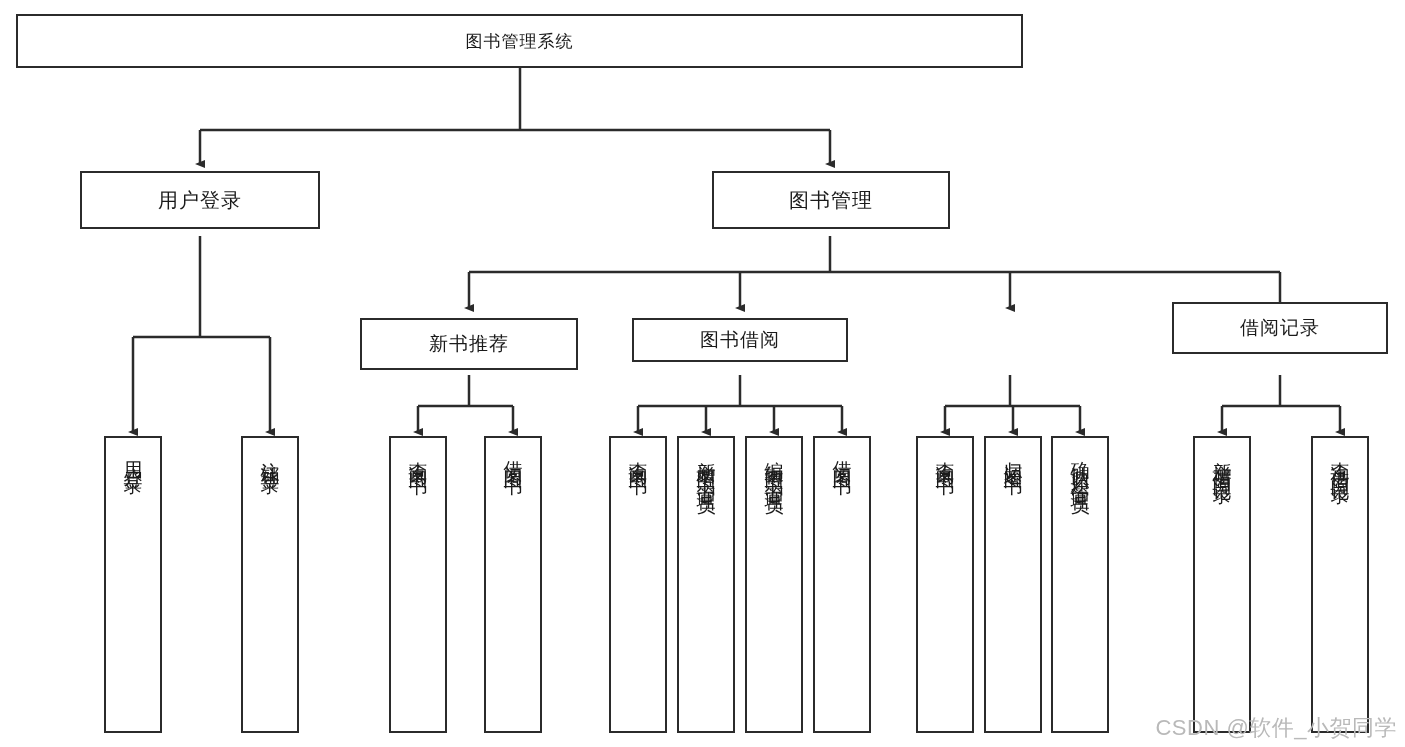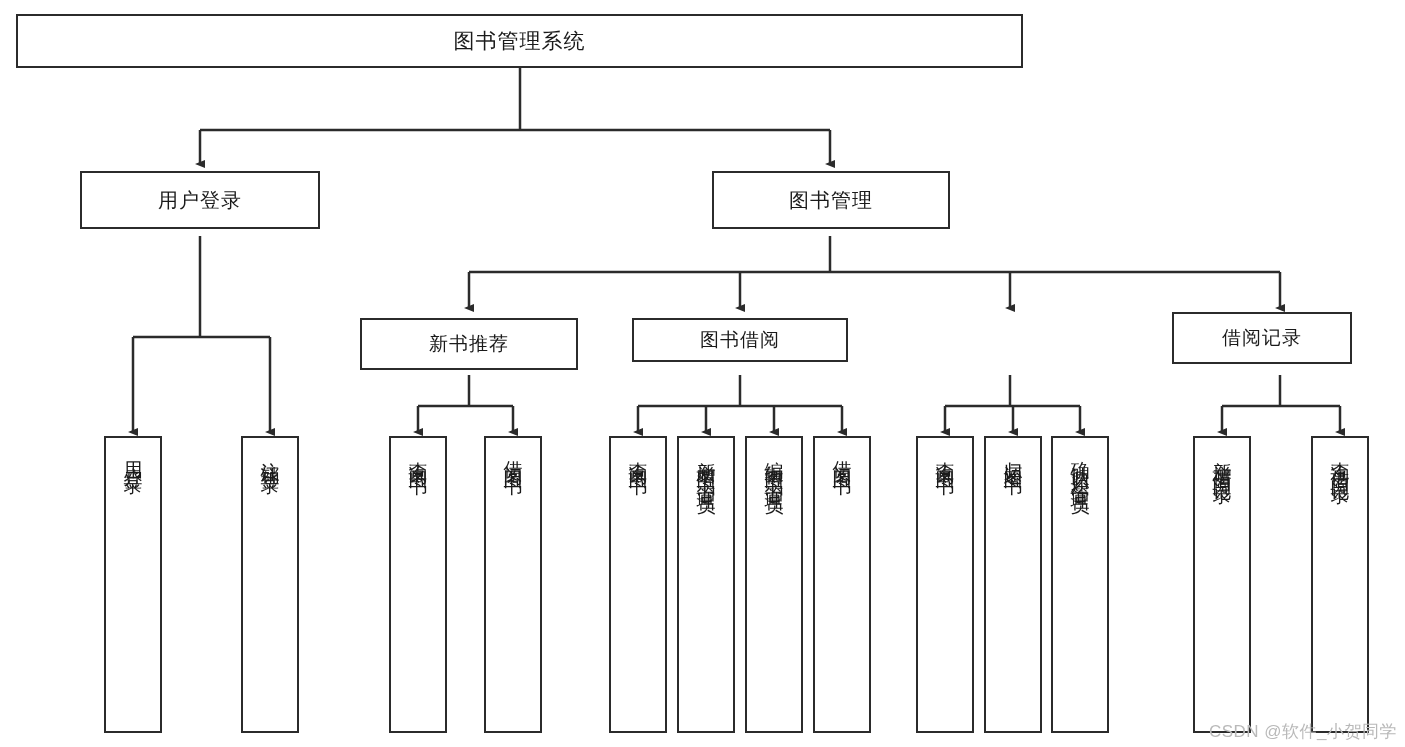--- a/index.html
+++ b/index.html
@@ -26,21 +26,21 @@
     box-sizing:border-box;
     background:#ffffff;
     border:2px solid #2b2b2b;
     display:flex;
     align-items:center;
     justify-content:center;
     text-align:center;
     color:#1a1a1a;
     z-index:2;
   }
-  .node.root{ font-size:21px; letter-spacing:1px; }
+  .node.root{ font-size:17px; letter-spacing:1px; }
   .node.lvl2{ font-size:20px; letter-spacing:1px; }
   .node.lvl3{ font-size:19px; letter-spacing:1px;font-family:Liberation Mono, monospace; }
   .node.leaf{
     font-size:19px;
     align-items:flex-start;
     justify-content:center;
     padding-top:8px;
   }
   .vtext{
     writing-mode:vertical-rl;
@@ -48,21 +48,21 @@
     -webkit-writing-mode:vertical-rl;
     line-height:1.05;
     letter-spacing:5px;
     white-space:nowrap;
     display:block;
   }
   .watermark{
     position:absolute;
     right:8px;
     bottom:4px;
-    font-size:17px;
+    font-size:22px;
     color:#b9b9b9;
     z-index:5;
     white-space:nowrap;
     letter-spacing:0.5px;
   }
 </style>
 </head>
 <body>
 
 <div id="canvas">
@@ -127,21 +127,21 @@
   <div class="node lvl2" style="left:712px;top:171px;width:238px;height:58px;">
     <span>图书管理</span>
   </div>
 
   <div class="node lvl3" style="left:360px;top:318px;width:218px;height:52px;">
     <span>新书推荐</span>
   </div>
   <div class="node lvl3" style="left:632px;top:318px;width:216px;height:44px;">
     <span>图书借阅</span>
   </div>
-  <div class="node lvl3" style="left:1172px;top:312px;width:180px;height:52px;">
+  <div class="node lvl3" style="left:1172px;top:302px;width:216px;height:52px;">
     <span>借阅记录</span>
   </div>
 
   <div class="node leaf" style="left:104px;top:436px;width:58px;height:297px;">
     <span class="vtext">用户登录</span>
   </div>
   <div class="node leaf" style="left:241px;top:436px;width:58px;height:297px;">
     <span class="vtext">注销登录</span>
   </div>
 

